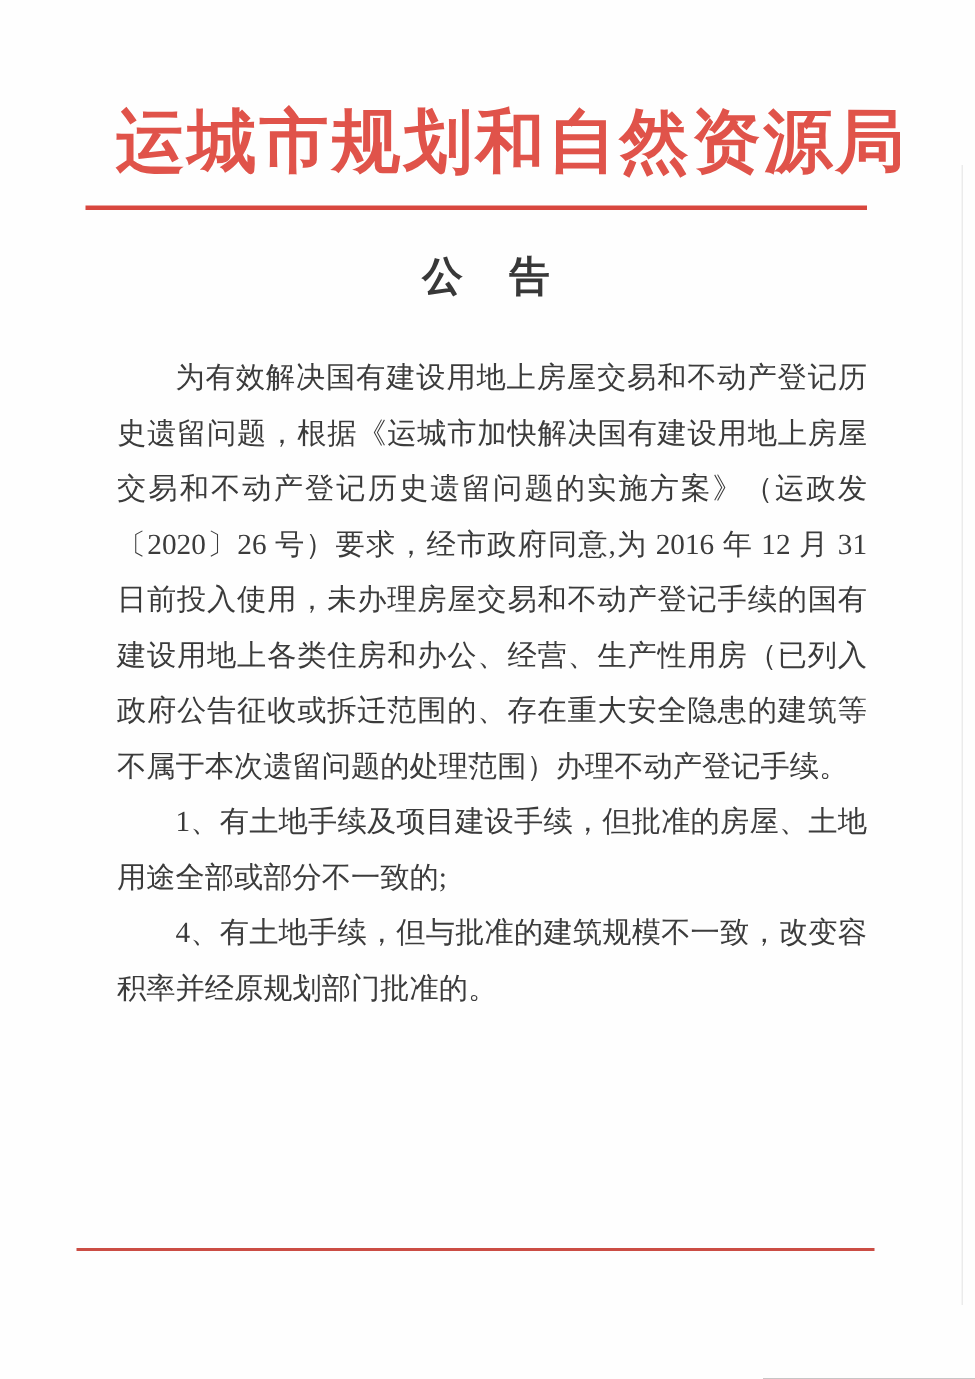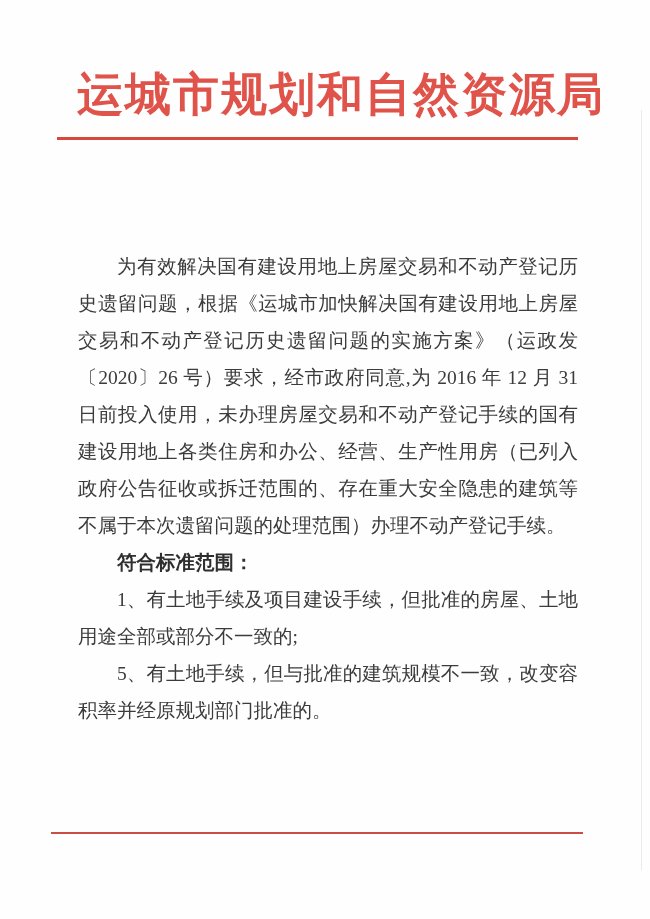--- a/index.html
+++ b/index.html
@@ -52,21 +52,21 @@
     left: 0;
     width: 100%;
     text-align: center;
     font-size: 27px;
     font-weight: bold;
     color: #383838;
     letter-spacing: 2px;
   }
   .doc-body {
     position: absolute;
-    top: 248px;
+    top: 234px;
     left: 78px;
     width: 500px;
     font-size: 19.5px;
     line-height: 37px;
     color: #3b3b3b;
     text-align: justify;
   }
   .doc-body p {
     margin: 0;
     padding: 0;
@@ -90,23 +90,23 @@
 <body>
 
 <div class="page">
 
   <div class="scan-edge"></div>
 
   <div class="agency-title">运城市规划和自然资源局</div>
 
   <div class="red-divider-top"></div>
 
+  <div class="notice-heading">公　告</div>
 
   <div class="doc-body">
     <p>为有效解决国有建设用地上房屋交易和不动产登记历史遗留问题，根据《运城市加快解决国有建设用地上房屋交易和不动产登记历史遗留问题的实施方案》（运政发〔2020〕26 号）要求，经市政府同意,为 2016 年 12 月 31 日前投入使用，未办理房屋交易和不动产登记手续的国有建设用地上各类住房和办公、经营、生产性用房（已列入政府公告征收或拆迁范围的、存在重大安全隐患的建筑等不属于本次遗留问题的处理范围）办理不动产登记手续。</p>
-    <p class="scope-heading">符合标准范围：</p>
     <p>1、有土地手续及项目建设手续，但批准的房屋、土地用途全部或部分不一致的;</p>
-    <p>5、有土地手续，但与批准的建筑规模不一致，改变容积率并经原规划部门批准的。</p>
+    <p>4、有土地手续，但与批准的建筑规模不一致，改变容积率并经原规划部门批准的。</p>
   </div>
 
   <div class="red-divider-bottom"></div>
 
 </div>
 
 </body></html>

